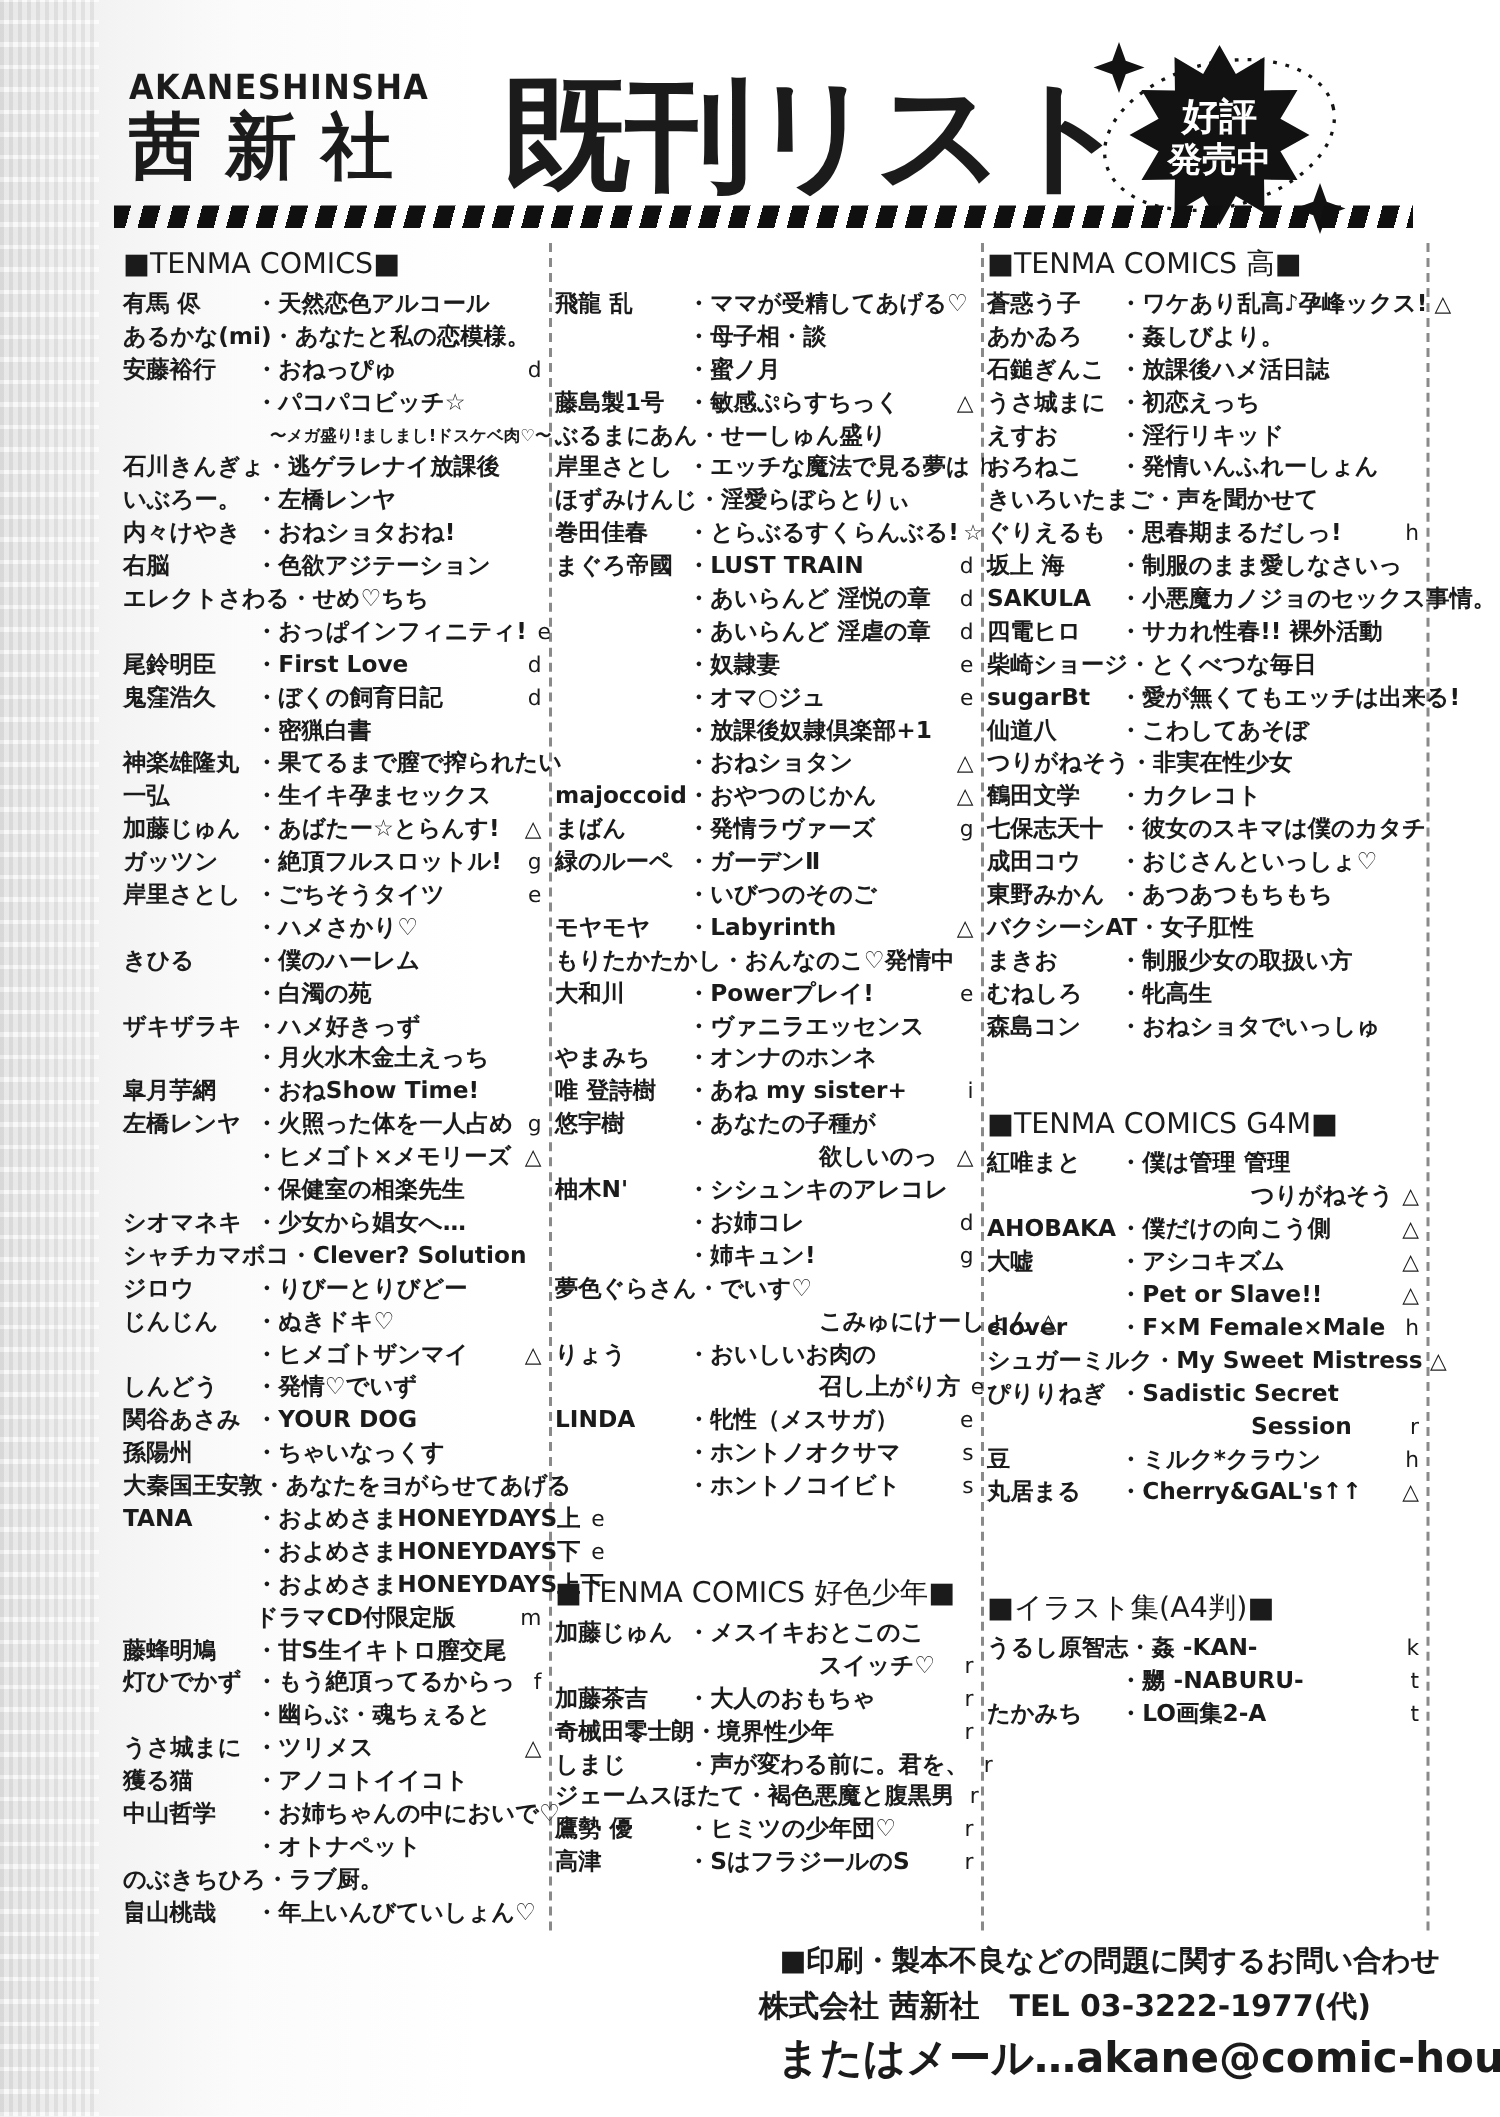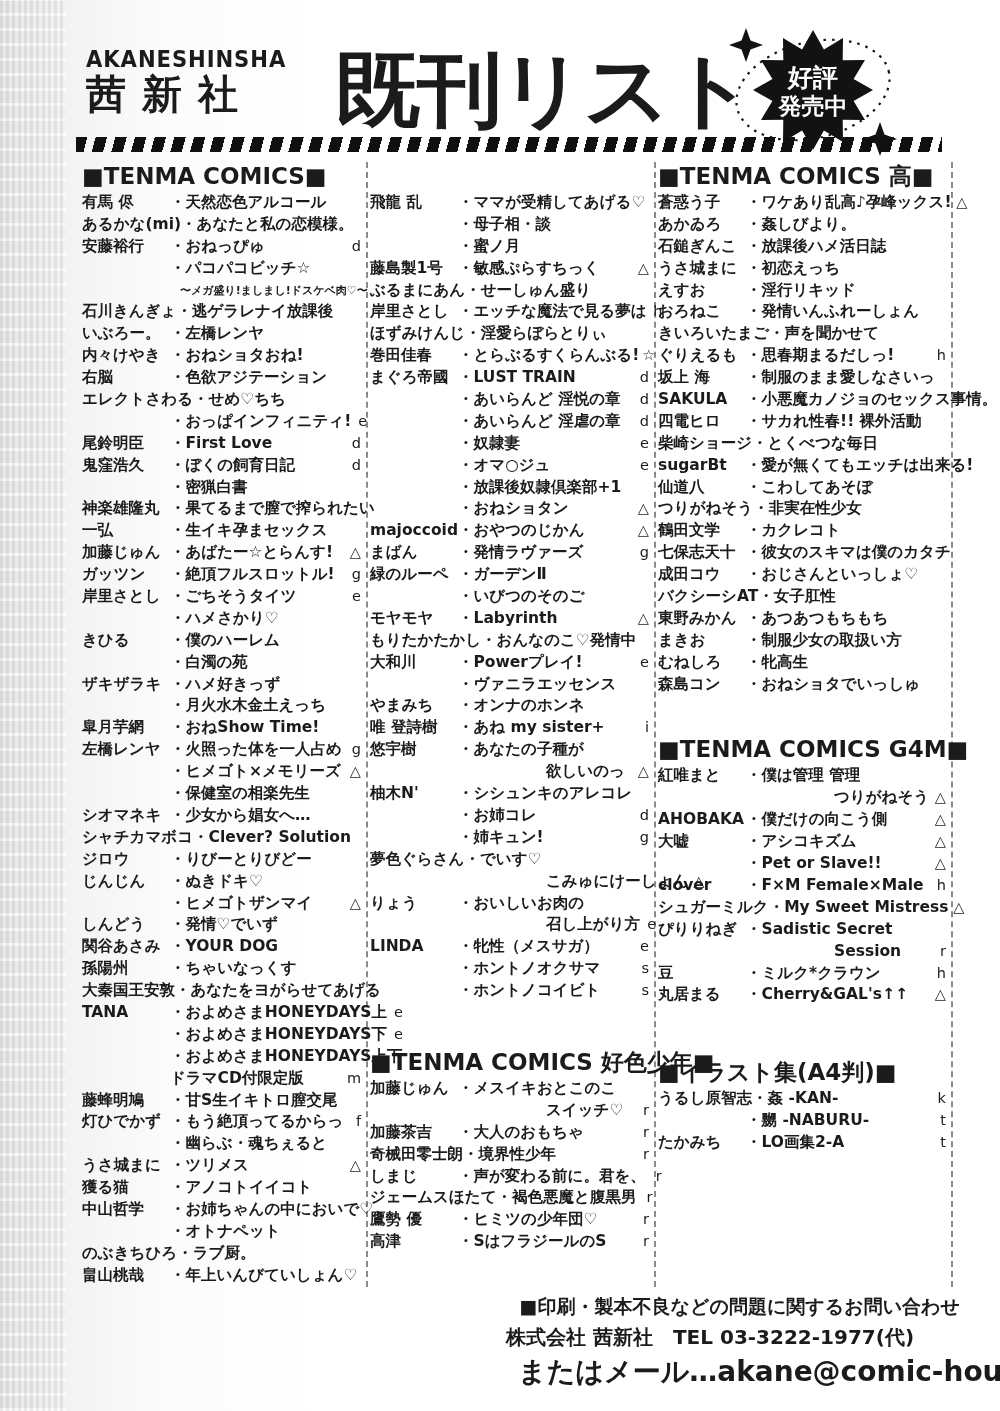--- a/index.html
+++ b/index.html
@@ -10,36 +10,36 @@
   }
   .watermark{
     position:absolute;left:0;top:0;width:66px;height:1411px;
     background:
       repeating-linear-gradient(90deg, rgba(0,0,0,0.085) 0 3px, rgba(0,0,0,0) 3px 6px),
       repeating-linear-gradient(0deg, rgba(255,255,255,0.95) 0 3px, rgba(255,255,255,0) 3px 15px);
     opacity:.75;
   }
   .pub-block{position:absolute;left:86px;top:46px;}
   .romaji{font-size:23px;font-weight:600;letter-spacing:1px;transform:scaleX(.92);transform-origin:left;}
-  .pub-name{font-size:40px;font-weight:800;letter-spacing:16px;line-height:1.1;}
+  .pub-name{font-size:48px;font-weight:800;letter-spacing:16px;line-height:1.1;}
   .main-title{
     position:absolute;left:335px;top:36px;font-size:82px;font-weight:900;
     letter-spacing:-3px;transform:scaleX(1.04);transform-origin:left;white-space:nowrap;
   }
   .badge{position:absolute;left:728px;top:26px;width:170px;height:132px;}
   .rule-band{
     position:absolute;left:76px;top:137px;width:866px;height:15px;
     background:repeating-linear-gradient(105deg,#101010 0 11px,transparent 11px 19px);
   }
   .columns{position:absolute;left:80px;top:162px;width:876px;display:flex;}
   .col{padding:0 5px 0 2px;border-right:2px dashed #8a8a8a;}
   .col1{width:279px;}
   .col2{width:279px;}
   .col3{width:288px;}
-  .heading{font-size:23px;font-weight:700;height:30px;line-height:28px;white-space:nowrap;letter-spacing:0;}
+  .heading{font-size:19px;font-weight:400;height:30px;line-height:28px;white-space:nowrap;letter-spacing:0;}
   .no-heading{padding-top:30px;}
   .row{display:flex;align-items:baseline;height:21.9px;line-height:21.9px;font-size:15.5px;font-weight:600;white-space:nowrap;}
   .author{min-width:88px;flex:none;}
   .title{flex:1;overflow:visible;}
   .title.i1{padding-left:10px;font-size:11px;}
   .title.i2{padding-left:88px;}
   .code{flex:none;min-width:16px;text-align:right;font-weight:400;font-size:14.5px;}
   .footer{position:absolute;left:448px;top:1294px;width:512px;}
   .footer .f1{font-size:19px;font-weight:800;white-space:nowrap;text-align:right;}
   .footer .f2{font-size:20px;font-weight:600;padding-left:58px;white-space:nowrap;margin-top:4px;}
@@ -643,27 +643,27 @@
           <span class="author">七保志天十</span>
           <span class="title">・彼女のスキマは僕のカタチ</span>
           <span class="code"></span>
         </div>
         <div class="row">
           <span class="author">成田コウ</span>
           <span class="title">・おじさんといっしょ♡</span>
           <span class="code"></span>
         </div>
         <div class="row">
+          <span class="author">東野みかん</span>
+          <span class="title">・あつあつもちもち</span>
+          <span class="code"></span>
+        </div>
+        <div class="row">
           <span class="author">バクシーシAT</span>
           <span class="title">・女子肛性</span>
-          <span class="code"></span>
-        </div>
-        <div class="row">
-          <span class="author">東野みかん</span>
-          <span class="title">・あつあつもちもち</span>
           <span class="code"></span>
         </div>
         <div class="row">
           <span class="author">まきお</span>
           <span class="title">・制服少女の取扱い方</span>
           <span class="code"></span>
         </div>
         <div class="row">
           <span class="author">むねしろ</span>
           <span class="title">・牝高生</span>

